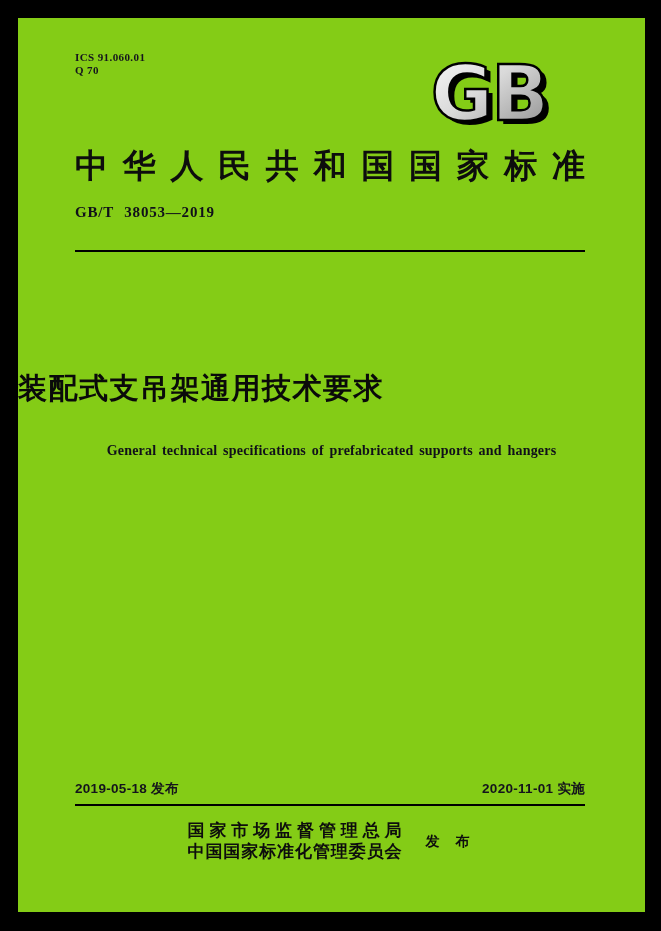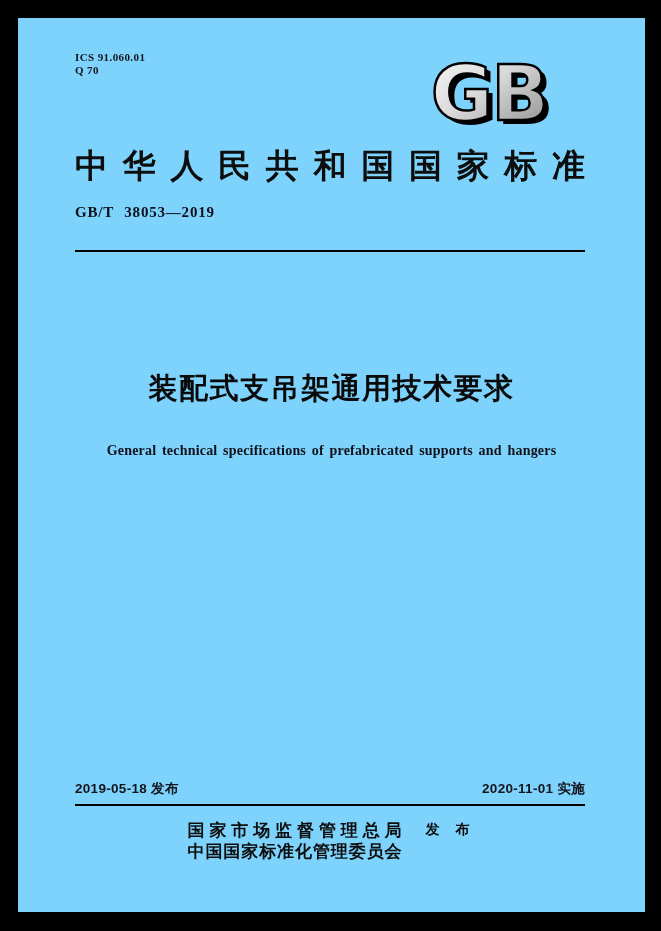--- a/index.html
+++ b/index.html
@@ -10,21 +10,21 @@
     background: #000000;
     overflow: hidden;
     font-family: "Liberation Serif", serif;
   }
   .page {
     position: absolute;
     left: 18px;
     top: 18px;
     width: 627px;
     height: 894px;
-    background: #7dd3fc;
+    background: #84cc16;
     color: #121212;
   }
   .abs { position: absolute; }
 
   .ics-block {
     left: 57px;
     top: 33px;
     font-family: "Liberation Serif", serif;
     font-weight: bold;
     font-size: 11px;
@@ -73,21 +73,21 @@
     height: 2px;
     background: #000000;
   }
   .rule-top { top: 232px; }
   .rule-bottom { top: 786px; }
 
   .title-zh {
     left: 0;
     top: 351px;
     width: 627px;
-    text-align: center;
+    text-align: left;
     font-family: "Liberation Sans", sans-serif;
     font-weight: bold;
     font-size: 29px;
     letter-spacing: 1.5px;
     color: #0a0a0a;
   }
 
   .title-en {
     left: 0;
     top: 425px;
@@ -113,21 +113,21 @@
     letter-spacing: 0.3px;
     color: #14141c;
   }
 
   .issuer-group {
     left: 0;
     top: 802px;
     width: 627px;
     display: flex;
     justify-content: center;
-    align-items: flex-start;
+    align-items: center;
     gap: 24px;
   }
   .issuer-lines {
     width: 214px;
     font-family: "Liberation Serif", serif;
     font-weight: bold;
     font-size: 17px;
     line-height: 21px;
     color: #0d0d0d;
   }

